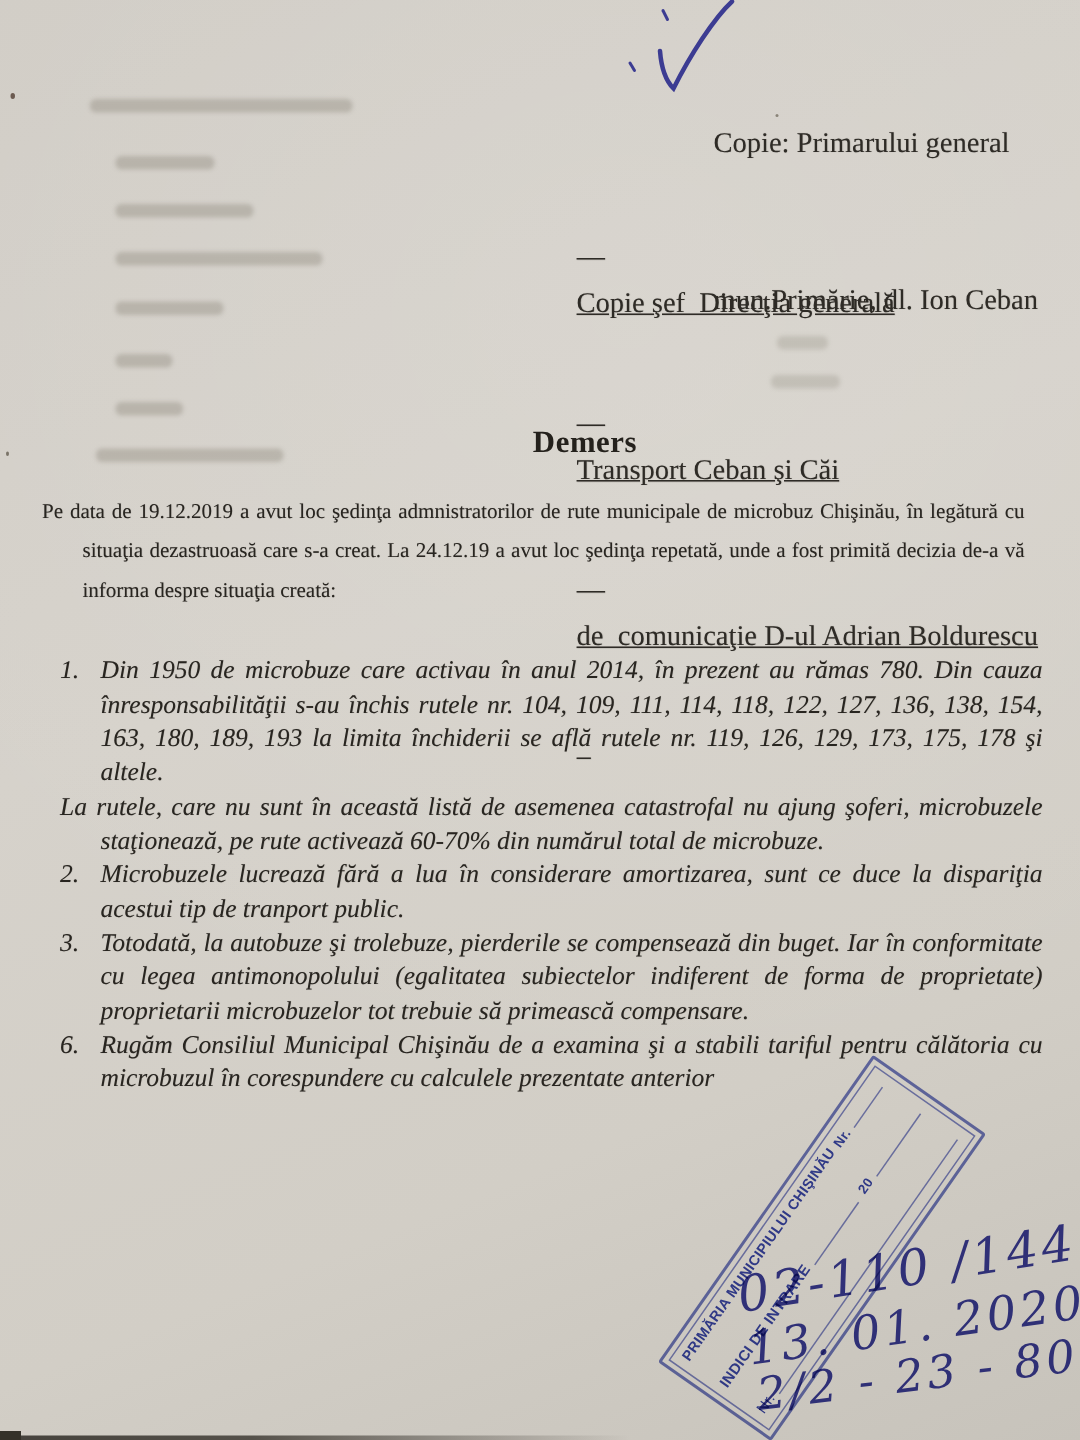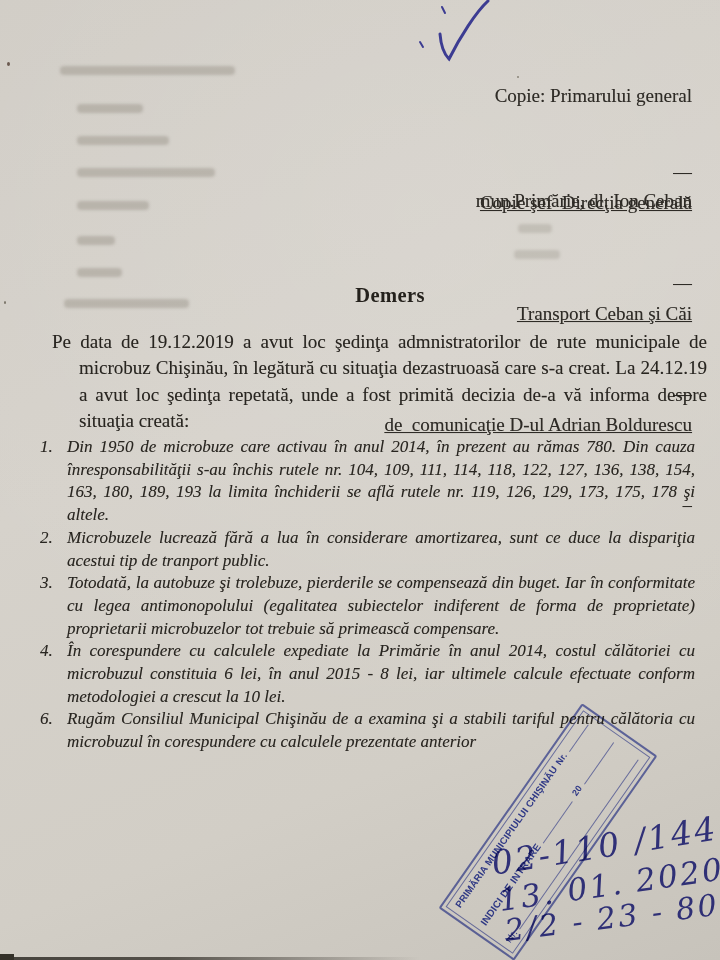--- a/index.html
+++ b/index.html
@@ -15,32 +15,32 @@
   .page *{box-sizing:border-box;}
 
   
   .g{position:absolute;height:9px;border-radius:4px;background:rgba(120,113,98,0.30);filter:blur(1.5px);}
   .g2{background:rgba(120,113,100,0.22);}
 
   .speck{position:absolute;border-radius:50%;}
 
   .checkmark{position:absolute;left:412px;top:0;}
 
-  .addr{position:absolute;right:28px;text-align:right;font-size:19px;white-space:pre-wrap;
+  .addr{position:absolute;right:28px;font-size:19px;white-space:pre-wrap;
         color:#2e2b26;text-shadow:0.2px 0.2px 0.6px rgba(46,43,38,0.35);}
   .addr1{top:8px;line-height:35px;}
   .addr2{top:110px;line-height:37px;text-decoration:underline;}
 
   .title{position:absolute;top:284px;left:0;width:720px;text-align:center;
          transform:translateX(30px);font-weight:bold;font-size:20.5px;letter-spacing:.4px;
          color:#24211c;}
 
   .bodytext{text-shadow:0.2px 0.2px 0.5px rgba(43,40,35,0.30);color:#282520;}
 
-  .intro{position:absolute;top:329px;left:52px;width:655px;font-size:19px;line-height:26.4px;
+  .intro{position:absolute;top:329px;left:28px;width:655px;font-size:14px;line-height:26.4px;
          text-align:justify;padding-left:27px;text-indent:-27px;}
 
   .list{position:absolute;top:436px;left:40px;width:655px;font-size:17px;line-height:22.7px;}
   .li{text-align:justify;padding-left:27px;text-indent:-27px;font-style:italic;}
   .num{display:inline-block;width:27px;text-indent:0;}
   .li.plain .num{width:0;}
 
   
   .stamp{position:absolute;left:423px;top:786px;width:250px;height:92px;
          transform:rotate(-55deg);
@@ -104,23 +104,23 @@
     <div>Transport Ceban şi Căi</div>
     <div>de  comunicaţie D-ul Adrian Boldurescu</div>
   </div>
 
   <div class="title">Demers</div>
 
   <div class="intro bodytext">Pe data de 19.12.2019 a avut loc şedinţa admnistratorilor de rute municipale de microbuz Chişinău, în legătură cu situaţia dezastruoasă care s-a creat. La 24.12.19 a avut loc şedinţa repetată, unde a fost primită decizia de-a vă informa despre situaţia creată:</div>
 
   <div class="list bodytext">
     <div class="li"><span class="num">1.</span><span>Din 1950 de microbuze care activau în anul 2014, în prezent au rămas 780. Din cauza înresponsabilităţii s-au închis rutele nr. 104, 109, 111, 114, 118, 122, 127, 136, 138, 154, 163, 180, 189, 193 la limita închiderii se află rutele nr. 119, 126, 129, 173, 175, 178 şi altele.</span></div>
+    <div class="li plain"><span class="num"></span><span>La rutele, care nu sunt în această listă de asemenea catastrofal nu ajung şoferi, microbuzele staţionează, pe rute activează 60-70% din numărul total de microbuze.</span></div>
     <div class="li"><span class="num">2.</span><span>Microbuzele lucrează fără a lua în considerare amortizarea, sunt ce duce la dispariţia acestui tip de tranport public.</span></div>
     <div class="li"><span class="num">3.</span><span>Totodată, la autobuze şi trolebuze, pierderile se compensează din buget. Iar în conformitate cu legea antimonopolului (egalitatea subiectelor indiferent de forma de proprietate) proprietarii microbuzelor tot trebuie să primească compensare.</span></div>
-    <div class="li"><span class="num">4.</span><span>În corespundere cu calculele expediate la Primărie în anul 2014, costul călătoriei cu microbuzul constituia 6 lei, în anul 2015 - 8 lei, iar ultimele calcule efectuate conform metodologiei a crescut la 10 lei.</span></div>
     <div class="li"><span class="num">6.</span><span>Rugăm Consiliul Municipal Chişinău de a examina şi a stabili tariful pentru călătoria cu microbuzul în corespundere cu calculele prezentate anterior</span></div>
   </div>
 
   <div class="stamp">
     <div class="stamp-inner">
       <div class="s-row">
         <span class="s-org">PRIMĂRIA MUNICIPIULUI CHIŞINĂU</span>
         <span class="s-small">Nr.</span>
         <span class="fill"></span>
       </div>

